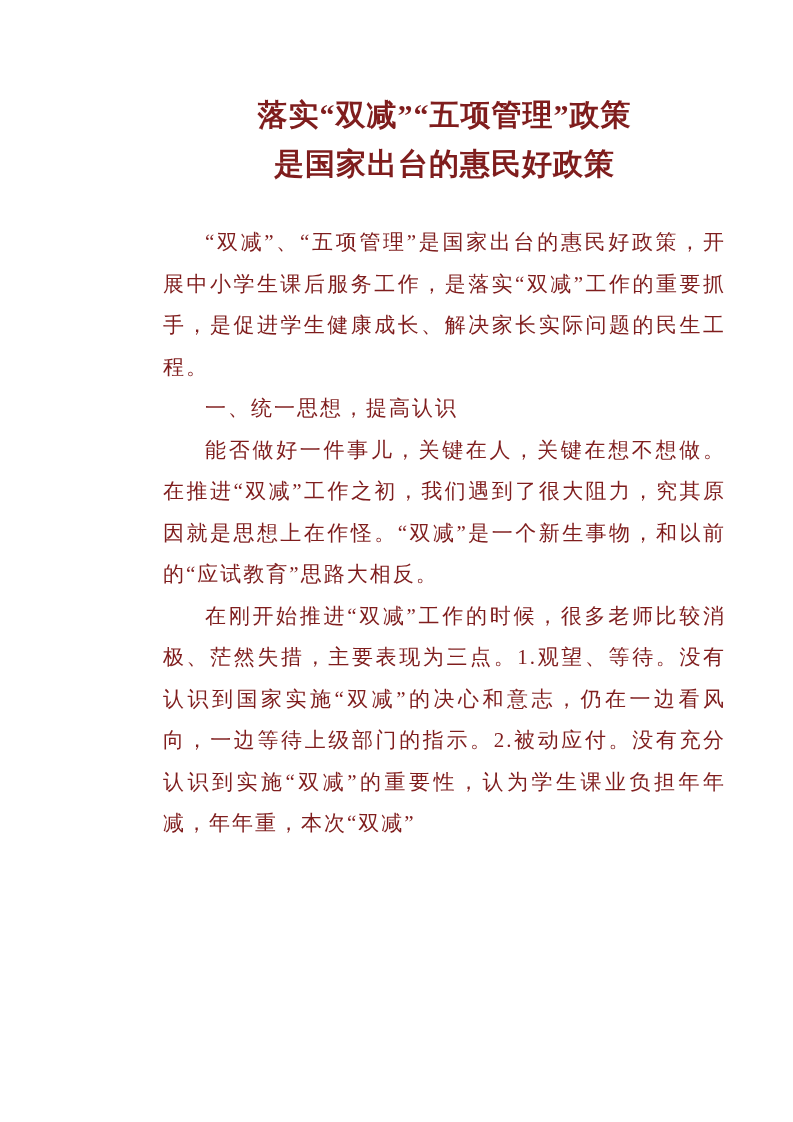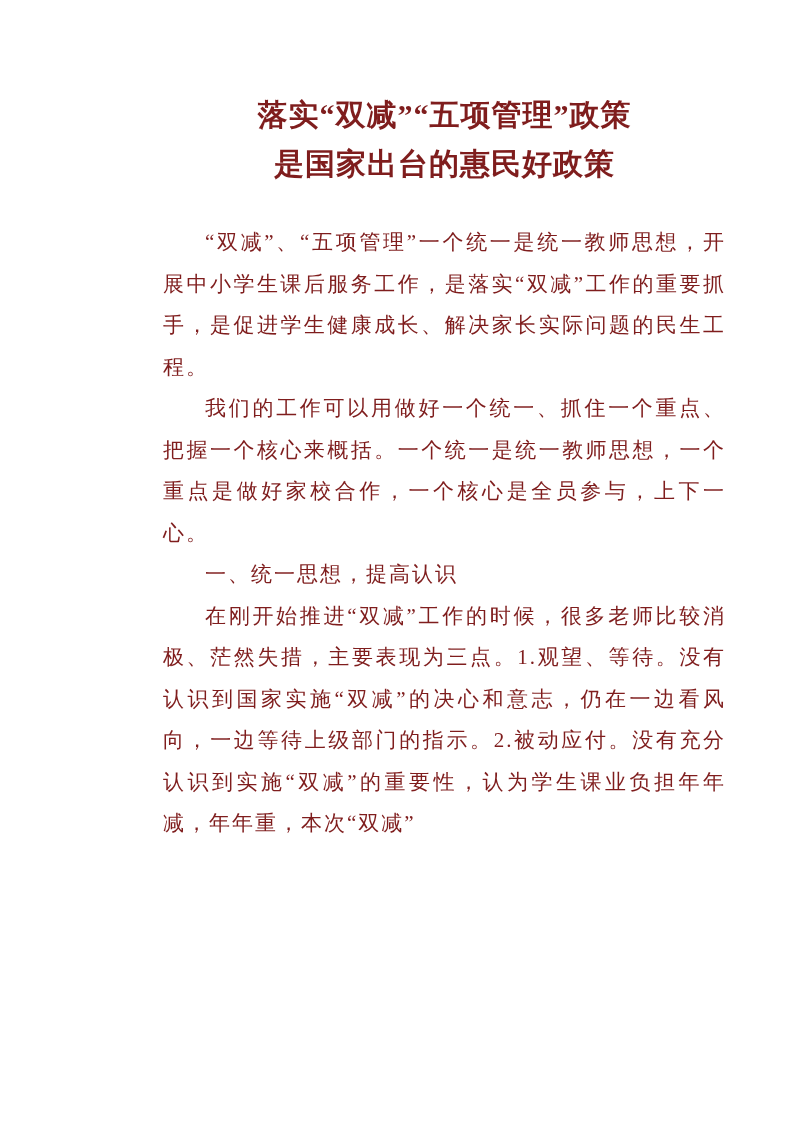--- a/index.html
+++ b/index.html
@@ -41,18 +41,18 @@
 </style>
 </head>
 <body>
 
 <div class="page">
   <div class="doc-title">
     <div>落实“双减”“五项管理”政策</div>
     <div>是国家出台的惠民好政策</div>
   </div>
   <div class="doc-body">
-    <p>“双减”、“五项管理”一个统一是统一教师思想，开展中小学生课后服务工作，是落实“双减”工作的重要抓手，是促进学生健康成长、解决家长实际问题的民生工程。</p>
-    <p>我们的工作可以用做好一个统一、抓住一个重点、把握一个核心来概括。一个统一是统一教师思想，一个重点是做好家校合作，一个核心是全员参与，上下一心。</p>
+    <p>“双减”、“五项管理”是国家出台的惠民好政策，开展中小学生课后服务工作，是落实“双减”工作的重要抓手，是促进学生健康成长、解决家长实际问题的民生工程。</p>
     <p>一、统一思想，提高认识</p>
+    <p>能否做好一件事儿，关键在人，关键在想不想做。在推进“双减”工作之初，我们遇到了很大阻力，究其原因就是思想上在作怪。“双减”是一个新生事物，和以前的“应试教育”思路大相反。</p>
     <p>在刚开始推进“双减”工作的时候，很多老师比较消极、茫然失措，主要表现为三点。1.观望、等待。没有认识到国家实施“双减”的决心和意志，仍在一边看风向，一边等待上级部门的指示。2.被动应付。没有充分认识到实施“双减”的重要性，认为学生课业负担年年减，年年重，本次“双减”</p>
   </div>
 </div>
 
 </body></html>

